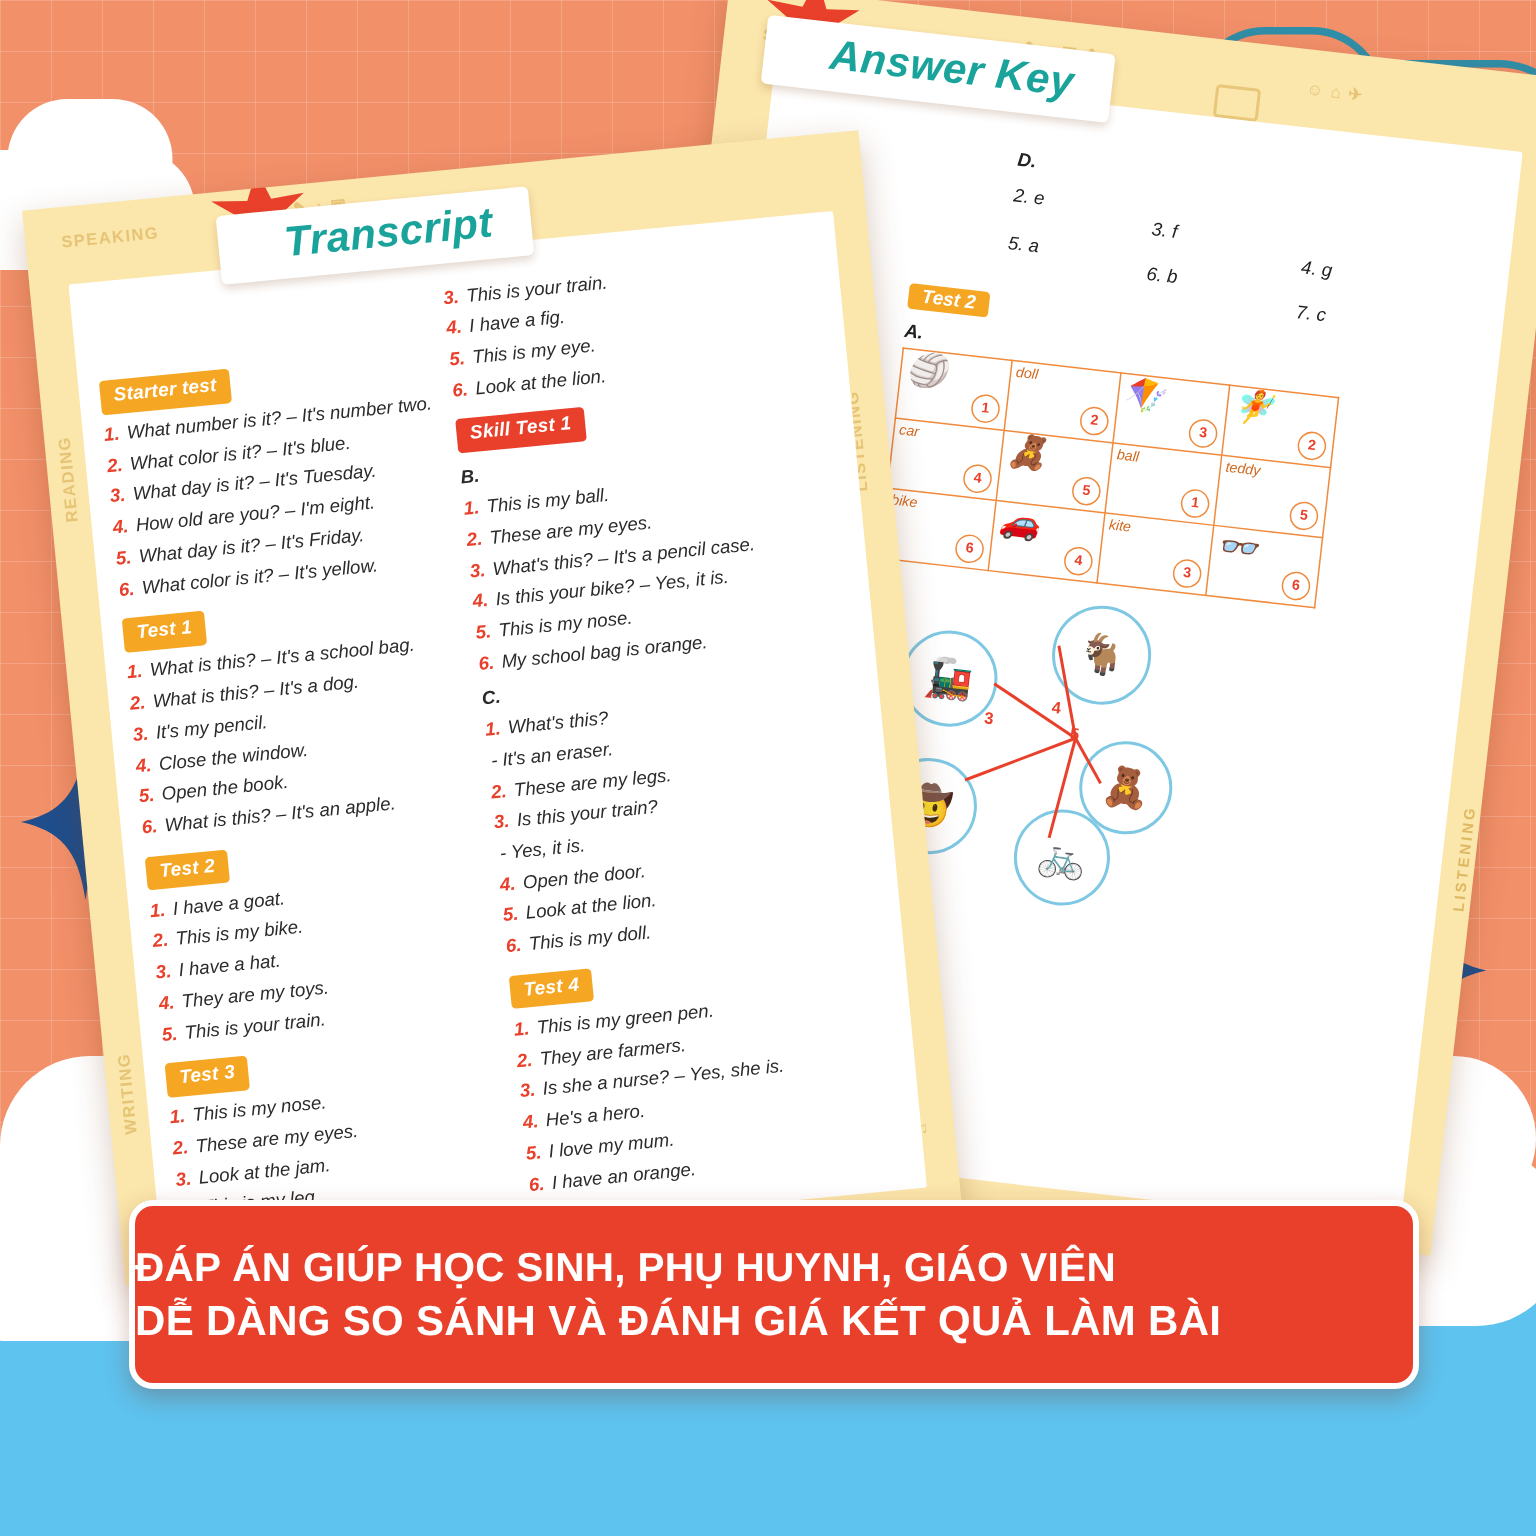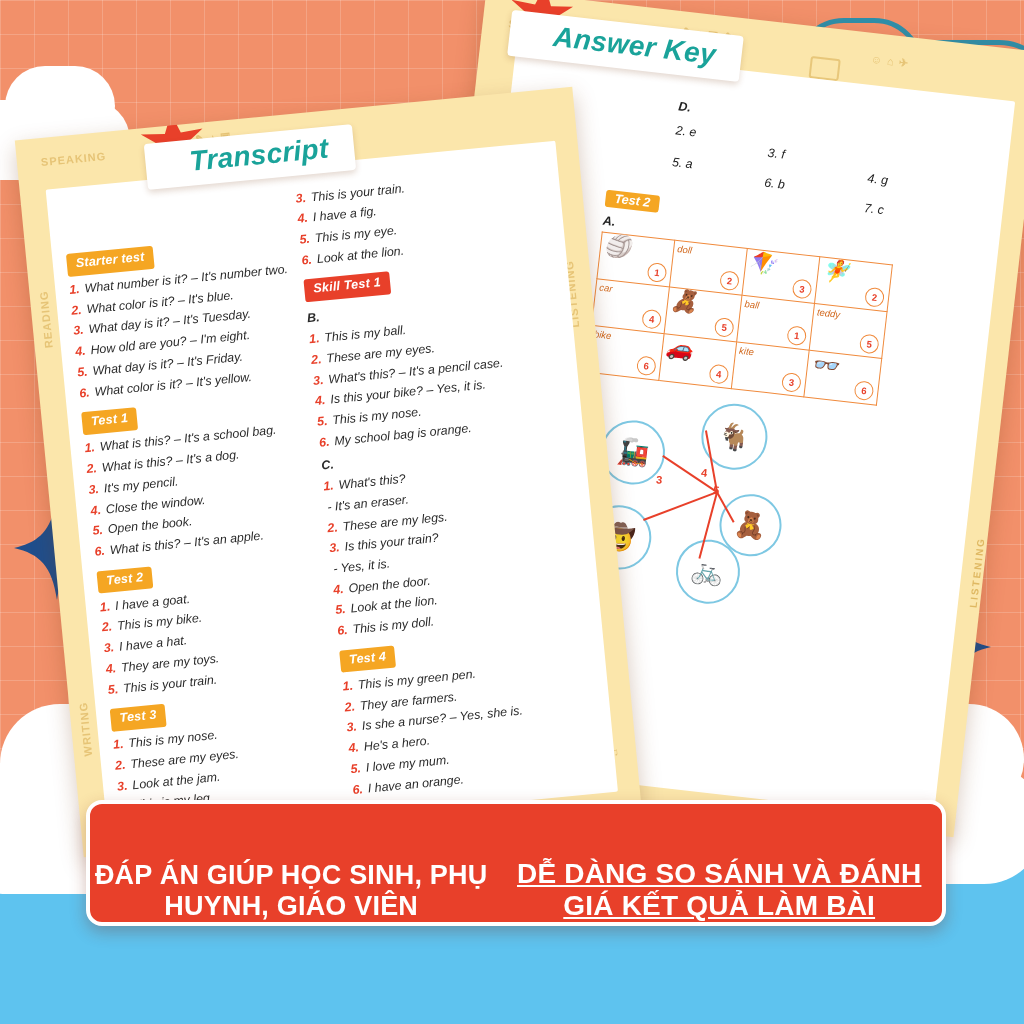--- a/index.html
+++ b/index.html
@@ -126,27 +126,27 @@
     background:#fff;display:flex;align-items:center;justify-content:center;
     font-size:26px;
   }
   .emoji{font-size:22px;line-height:1;}
 
   
   #caption{
     position:absolute;left:86px;top:800px;width:852px;height:118px;
     background:#e8402a;border:4px solid #fff;border-radius:16px;
     box-shadow:0 6px 16px rgba(120,40,20,.3);
-    display:flex;align-items:flex-end;justify-content:center;
+    display:flex;flex-direction:column;align-items:flex-start;justify-content:center;
     gap:4px;
   }
   #caption .l1,#caption .l2{
     color:#fff;font-weight:800;font-size:27px;letter-spacing:.2px;text-align:center;
   }
-  #caption .l2{font-size:28px;text-decoration:underline;}
+  #caption .l2{font-size:28px;}
 
   .speak-tag{
     position:absolute;font-size:10px;font-weight:800;letter-spacing:2px;
     color:rgba(214,168,74,.75);
   }
   .rot90{transform:rotate(-90deg);transform-origin:left top;}
 </style>
 </head>
 <body>
 

